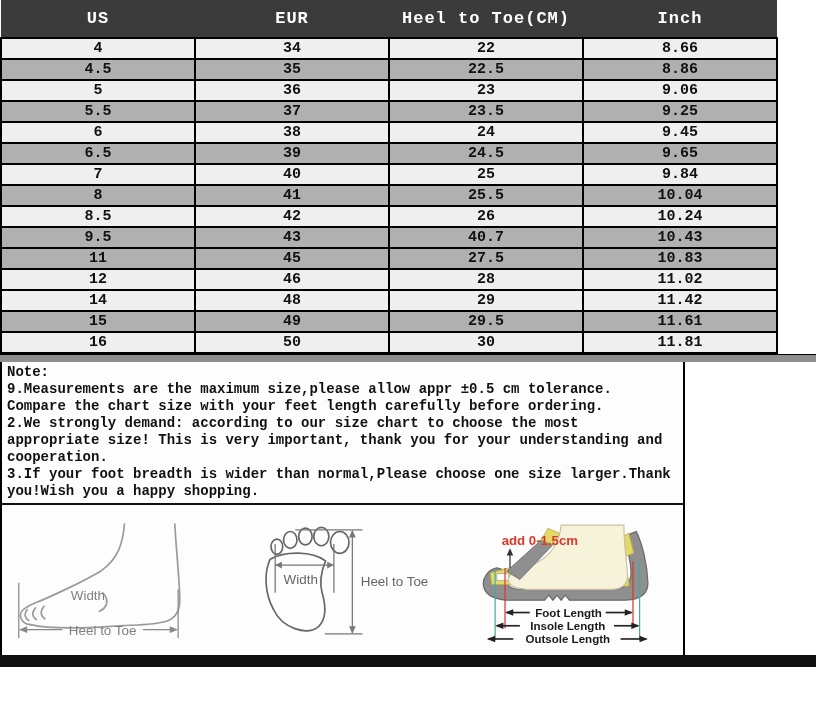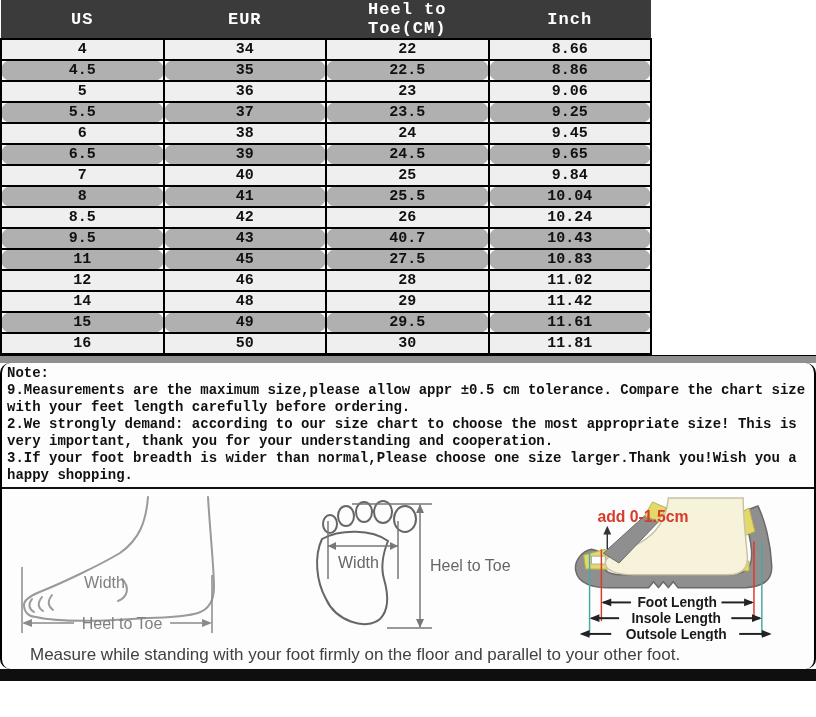--- a/index.html
+++ b/index.html
@@ -1,36 +1,36 @@
 <!DOCTYPE html>
 <html><head>
 <meta charset="utf-8">
 <style>
   * { margin:0; padding:0; box-sizing:border-box; }
   html,body { width:816px; height:717px; background:#ffffff; overflow:hidden;
     font-family:"Liberation Mono","DejaVu Sans Mono",monospace; }
 
   
-  table.size-table { width:652px; border-collapse:collapse; table-layout:fixed; }
+  table.size-table { width:778px; border-collapse:collapse; table-layout:fixed; }
   table.size-table thead th {
     height:38px; background:#3b3b3b; color:#ffffff;
     font-size:17px; font-weight:bold; letter-spacing:1px; text-align:center;
   }
   table.size-table tbody td {
     height:21px; border:2px solid #000000; text-align:center;
     font-size:15px; font-weight:bold; line-height:1; color:#111;
   }
   tr.row-light td { background:#efefef; }
-  tr.row-dark  td { background:#b0b0b0;border-radius:10px; }
+  tr.row-dark  td { background:#b0b0b0; }
 
   
   .table-bottom-strip { width:816px; height:8px; background:#8f8f8f; border-top:1px solid #000; }
 
   
-  .lower-box { width:816px; border-left:2px solid #000; border-right:2px solid #000; background:#fdfdfd;border-radius:10px; }
+  .lower-box { width:685px; border-left:2px solid #000; border-right:2px solid #000; background:#fdfdfd; }
   .notes { padding:2px 5px 3px 5px; font-size:14px; line-height:17px;
     font-weight:bold; color:#111; border-bottom:2px solid #111; }
   .notes .note-item { white-space:normal; }
 
   .diagrams { display:flex; height:150px; padding-top:2px; background:#fdfdfd; }
   .diagrams svg { display:block; }
 
   .instruction { font-family:"Liberation Sans","DejaVu Sans",sans-serif;
     font-size:17px; color:#414141; padding:6px 0 0 28px; height:30px; }
 
@@ -268,16 +268,15 @@
         <line x1="180" y1="144" x2="211" y2="144"></line>
       </g>
       <g fill="#222">
         <polygon points="18,144 28,140 28,148"></polygon>
         <polygon points="213,144 203,140 203,148"></polygon>
       </g>
       <text class="shoe-label" x="116" y="149" text-anchor="middle">Outsole Length</text>
     </svg>
   </div>
 
-  <div class="instruction">Measure while standing with your foot firmly on the floor and parallel to your other foot.</div>
 </div>
 
 <div class="bottom-bar"></div>
 
 </body></html>

